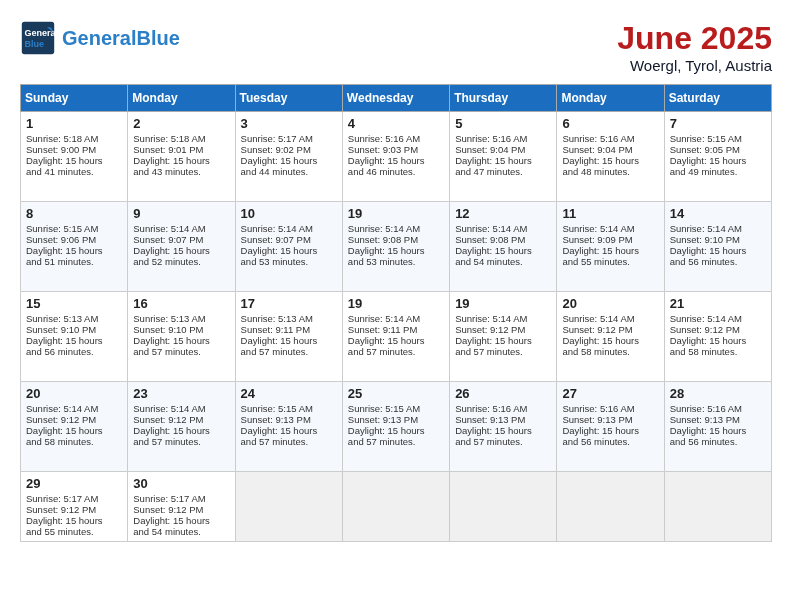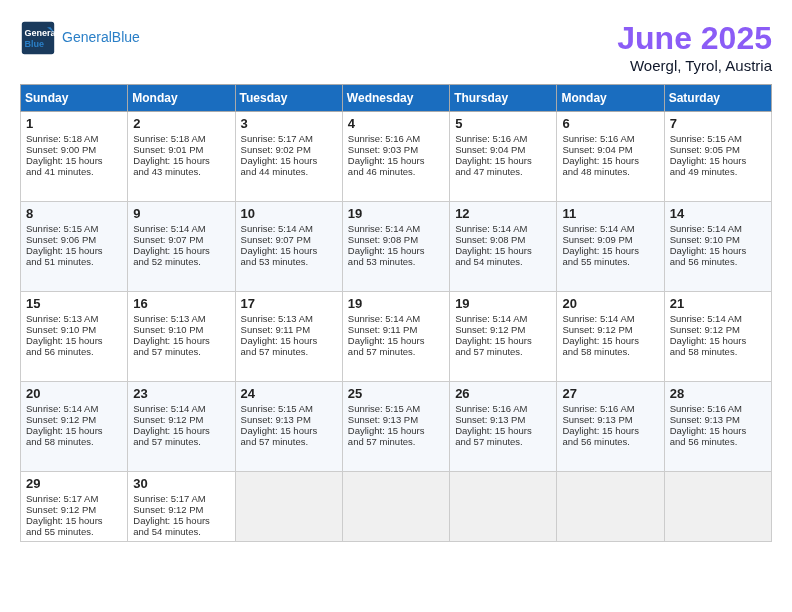--- a/index.html
+++ b/index.html
@@ -15,39 +15,39 @@
       justify-content: space-between;
       align-items: flex-start;
       margin-bottom: 10px;
     }
     .logo {
       display: flex;
       align-items: center;
       gap: 6px;
     }
     .logo-text {
-      font-size: 14px;
-      font-weight: normal;
+      font-size: 20px;
+      font-weight: bold;
       color: #1a3a5c;
       line-height: 1.1;
     }
     .logo-text span {
       color: #2a7fc7;
     }
     .logo-icon {
       width: 36px;
       height: 36px;
     }
     .title-area {
       text-align: right;
     }
     .month-title {
       font-size: 32px;
       font-weight: bold;
-      color: #8b5cf6;
+      color: #b91c1c;
     }
     .location-title {
       font-size: 15px;
       color: #0f172a;
     }
     .calendar-table {
       width: 100%;
       border-collapse: collapse;
       table-layout: fixed;
     }

